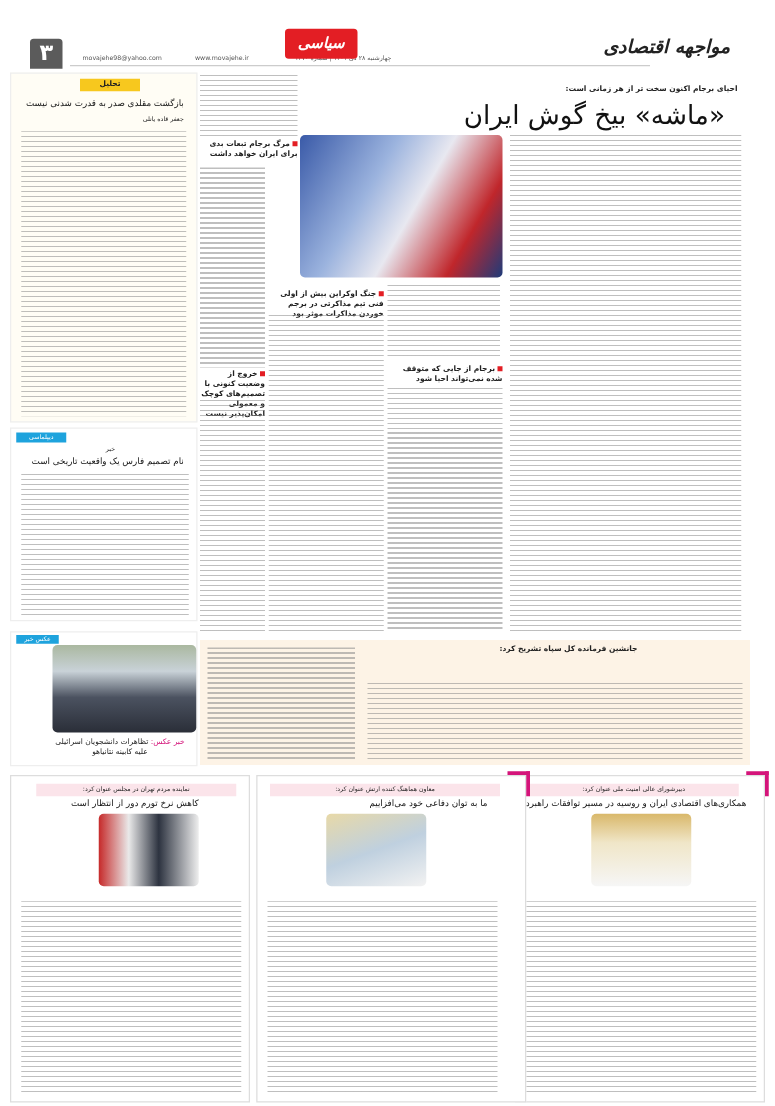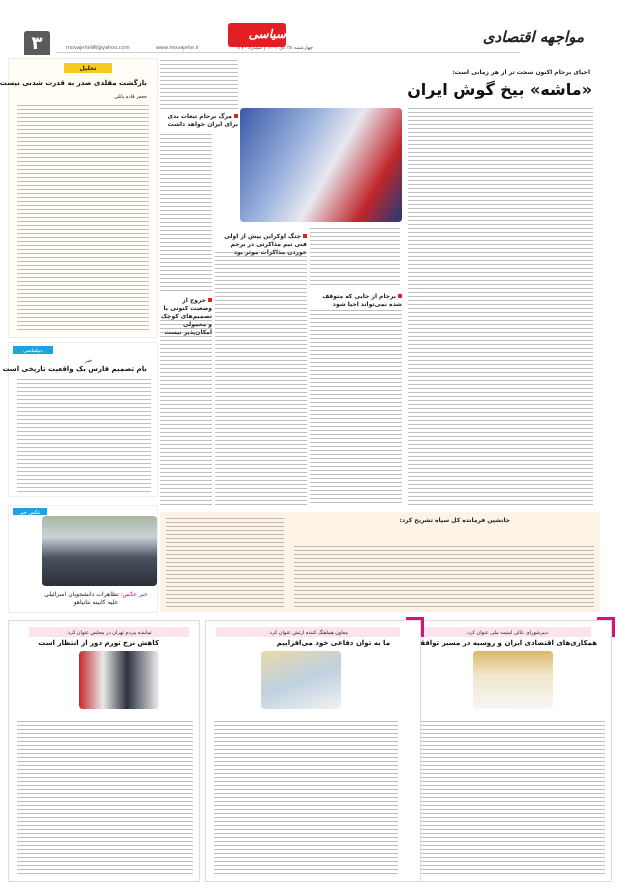--- a/index.html
+++ b/index.html
@@ -1,25 +1,25 @@
 <!DOCTYPE html>
 <html><head>
 <meta charset="utf-8">
 <style>
 *{box-sizing:border-box;margin:0;padding:0}
 body{width:620px;height:885px;background:#fff;font-family:"DejaVu Sans",sans-serif;color:#222;overflow:hidden;position:relative;direction:rtl}
 .abs{position:absolute}
 .pagenum{left:24px;top:31px;width:26px;height:24px;background:#5b5b5b;color:#fff;font:bold 18px "DejaVu Sans",sans-serif;text-align:center;line-height:24px;border-radius:3px 3px 0 0}
 .hdrline{left:56px;right:100px;top:44px;height:9px;border-bottom:1px solid #ccc;font-size:5px;color:#555;direction:ltr}
 .hdrline span{position:absolute;top:0}
-.section-tag{left:228px;top:23px;width:58px;height:24px;background:#e31e24;color:#fff;font:italic bold 12px "DejaVu Serif",serif;line-height:22px;border-radius:3px}
+.section-tag{left:228px;top:23px;width:58px;height:24px;background:#e31e24;color:#fff;font:italic bold 12px "DejaVu Serif",serif;text-align:center;line-height:22px;border-radius:3px}
 .logo{right:36px;top:28px;font:italic bold 15px "DejaVu Serif",serif;color:#222}
 .text-lines{background:repeating-linear-gradient(180deg,#8a8a8a 0 1px,transparent 1px 4px);opacity:.55}
 .kicker{font-size:6px;font-weight:bold;color:#222;text-align:right}
-.headline{font-weight:bold;color:#111;text-align:center;white-space:nowrap}
+.headline{font-weight:normal;color:#111;text-align:center;white-space:nowrap}
 .sub{font-size:6px;font-weight:bold;color:#222;text-align:right;line-height:8px}
 .sub .sq{display:inline-block;width:4px;height:4px;background:#e31e24;margin-left:2px}
 .photo{border-radius:4px;overflow:hidden}
 .box{border:1px solid #ddd;background:#fff}
 .pinkbar{background:#fbe4ea;font-size:5px;text-align:center;line-height:10px}
 .tag-y{background:#f7c81e;font-size:6px;font-weight:bold;text-align:center;color:#222;line-height:10px}
 .tag-b{background:#1ea3dd;font-size:5px;color:#fff;text-align:center;line-height:8px}
 .corner{border-top:3px solid #d4147a;border-left:3px solid #d4147a;width:18px;height:20px}
 </style>
 </head>
@@ -28,21 +28,21 @@
 <div class="abs pagenum">۳</div>
 <div class="abs hdrline">
   <span style="left:10px">movajehe98@yahoo.com</span>
   <span style="left:100px">www.movajehe.ir</span>
   <span style="left:180px;direction:rtl">چهارشنبه ۲۸ دی ۱۴۰۱ | شماره ۱۲۷۰</span>
 </div>
 <div class="abs section-tag">سیاسی</div>
 <div class="abs logo">مواجهه اقتصادی</div>
 
 <div class="abs kicker" style="right:30px;top:68px;width:260px">احیای برجام اکنون سخت تر از هر زمانی است:</div>
-<div class="abs headline" style="right:28px;top:80px;font-size:16px">«ماشه» بیخ گوش ایران</div>
+<div class="abs headline" style="right:40px;top:80px;font-size:21px">«ماشه» بیخ گوش ایران</div>
 <div class="abs photo" style="left:240px;top:108px;width:162px;height:114px;background:linear-gradient(120deg,#3a5aa8 0%,#9bb3de 35%,#e8e8f0 55%,#c0262b 80%,#1e3b7a 100%)"></div>
 <div class="abs text-lines" style="left:408px;top:108px;width:185px;height:400px"></div>
 <div class="abs text-lines" style="left:310px;top:228px;width:90px;height:60px"></div>
 <div class="abs sub" style="left:310px;top:292px;width:92px"><span class="sq"></span><span>برجام از جایی که متوقف شده نمی‌تواند احیا شود</span></div>
 <div class="abs text-lines" style="left:310px;top:310px;width:92px;height:195px"></div>
 <div class="abs sub" style="left:215px;top:232px;width:92px"><span class="sq"></span><span>جنگ اوکراین بیش از اولی فنی تیم مذاکرتی در برجم خوردن مذاکرات موثر بود</span></div>
 <div class="abs text-lines" style="left:215px;top:252px;width:92px;height:253px"></div>
 <div class="abs text-lines" style="left:160px;top:60px;width:78px;height:50px"></div>
 <div class="abs sub" style="left:160px;top:112px;width:78px"><span class="sq"></span><span>مرگ برجام تبعات بدی برای ایران خواهد داشت</span></div>
 <div class="abs text-lines" style="left:160px;top:134px;width:52px;height:160px"></div>

